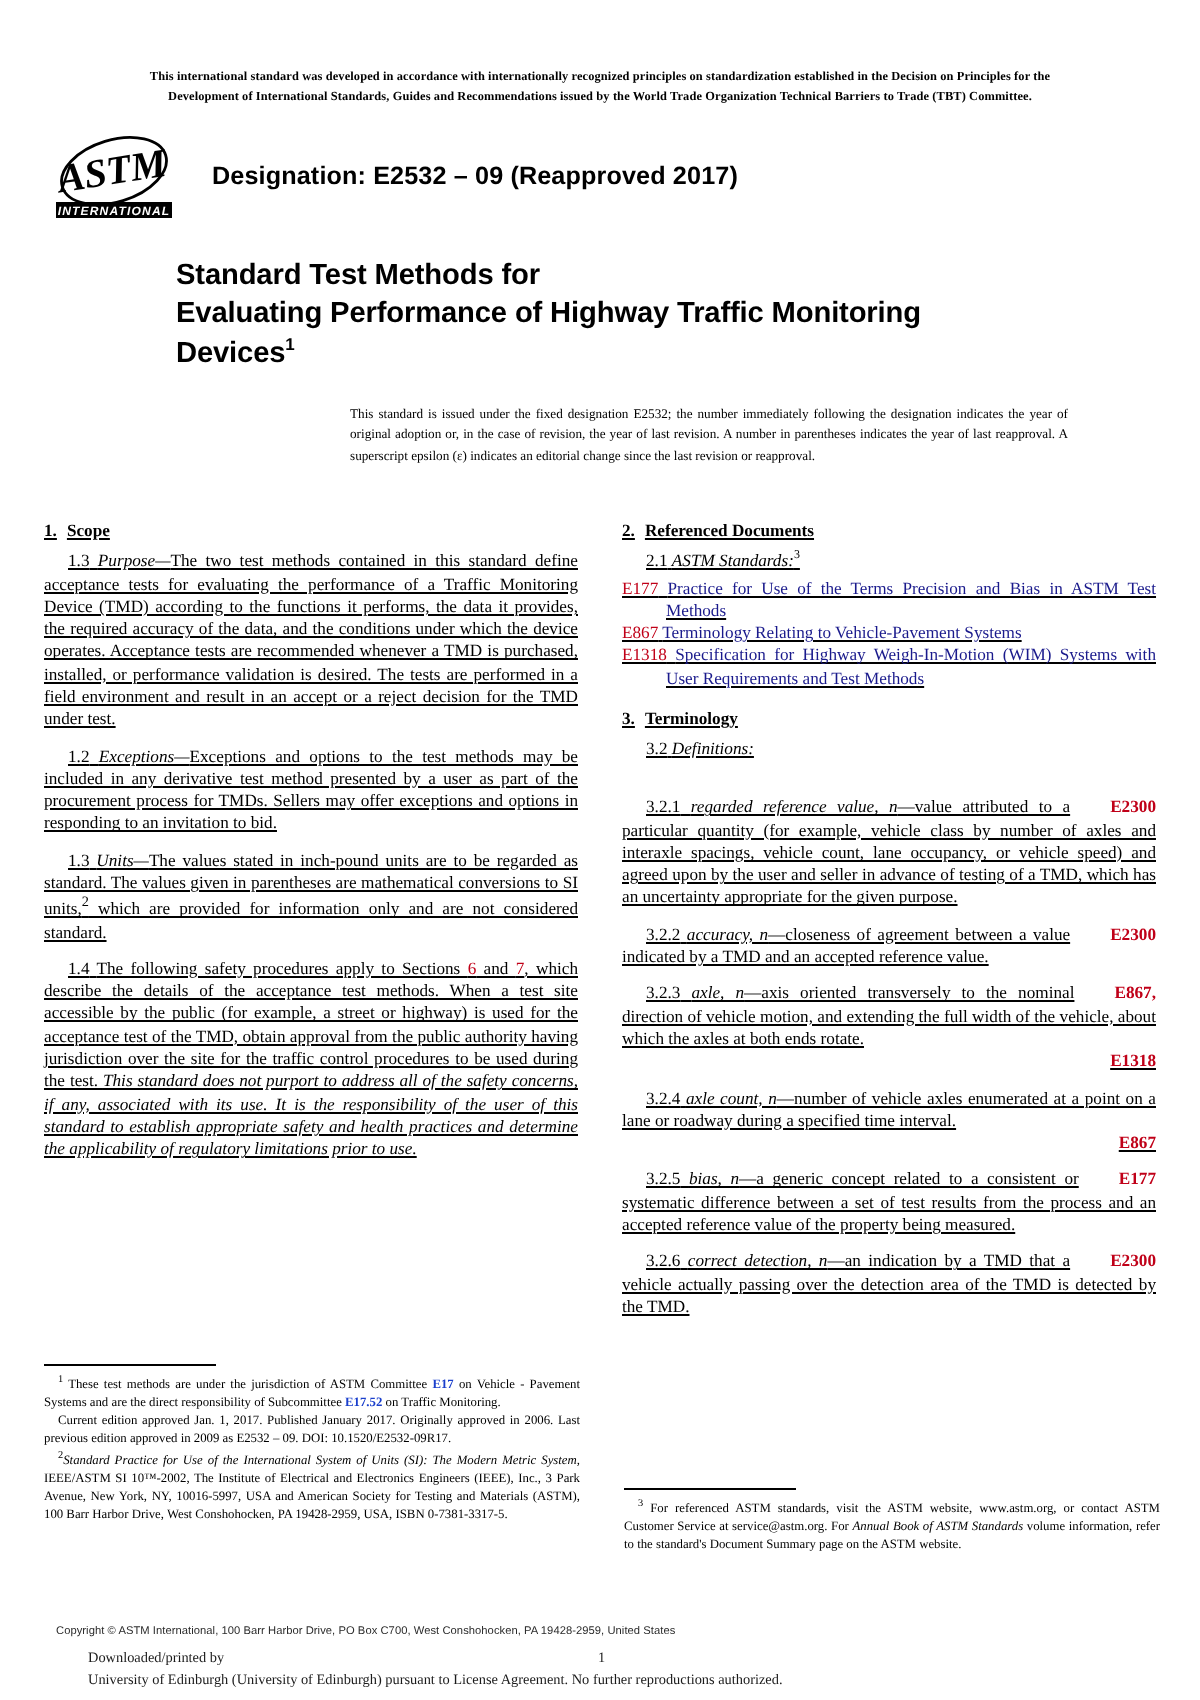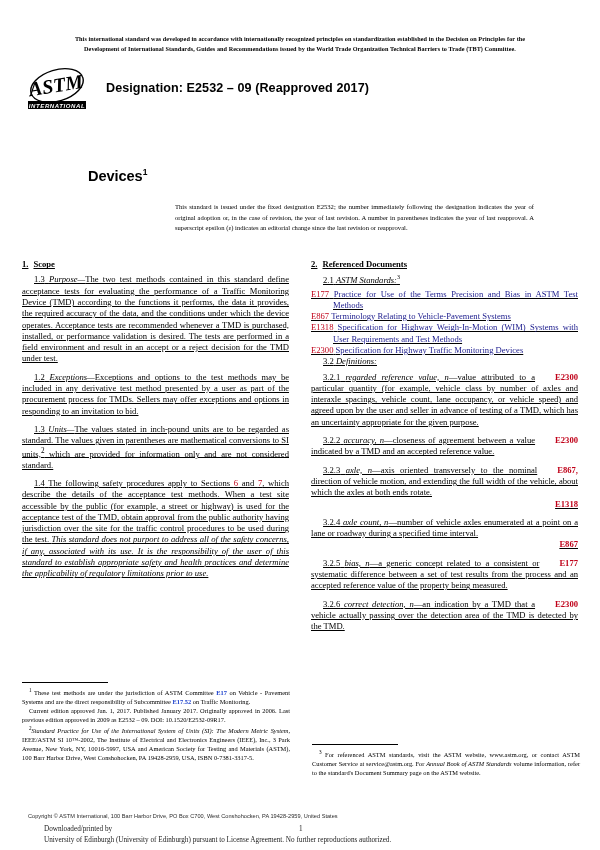--- a/index.html
+++ b/index.html
@@ -193,22 +193,22 @@
           <rect x="6" y="34" width="58" height="8" fill="#000"></rect>
           <text x="35" y="40.6" font-family="Liberation Sans, sans-serif" font-size="6" font-weight="bold" font-style="italic" letter-spacing="0.6" text-anchor="middle" fill="#fff">INTERNATIONAL</text>
         </g>
       </svg>
     </div>
     <div class="desig-text">Designation: E2532 – 09 (Reapproved 2017)</div>
   </div>
 
   <div class="title-wrap">
     <div class="doc-title">
-      <br>
-      <br>
+      <span>Standard Test Methods for</span><br>
+      <span>Evaluating Performance of Highway Traffic Monitoring</span><br>
       <span>Devices</span><sup>1</sup>
     </div>
   </div>
 
   <div class="issue-note">This standard is issued under the fixed designation E2532; the number immediately following the designation indicates the year of original adoption or, in the case of revision, the year of last revision. A number in parentheses indicates the year of last reapproval. A superscript epsilon (ε) indicates an editorial change since the last revision or reapproval.</div>
 
   <div class="columns">
 
     <div class="col left">
 
@@ -255,29 +255,28 @@
           <span class="ttl">Practice for Use of the Terms Precision and Bias in ASTM Test Methods</span>
         </li>
         <li>
           <span class="id">E867</span>
           <span class="ttl">Terminology Relating to Vehicle-Pavement Systems</span>
         </li>
         <li>
           <span class="id">E1318</span>
           <span class="ttl">Specification for Highway Weigh-In-Motion (WIM) Systems with User Requirements and Test Methods</span>
         </li>
-        <li>
-          <span class="id">E2300</span>
-          <span class="ttl">Specification for Highway Traffic Monitoring Devices</span>
-        </li>
       </ul>
 
-
-
-      <p class="body" style="margin-bottom:4px;">
+      <h2 class="sec" style="margin-top:9px;">
+        <span class="num">3.</span><span>Terminology</span>
+      </h2>
+
+
+      <p class="body" style="margin-bottom:18px;">
         <span>3.2</span>
         <span class="it">Definitions:</span>
       </p>
 
       <p class="defp">
         <span class="src">E2300</span>
         <span>3.2.1</span>
         <span class="it">regarded reference value, n</span><span>—value attributed to a particular quantity (for example, vehicle class by number of axles and interaxle spacings, vehicle count, lane occupancy, or vehicle speed) and agreed upon by the user and seller in advance of testing of a TMD, which has an uncertainty appropriate for the given purpose.</span>
       </p>
       <div class="clearer"></div>

